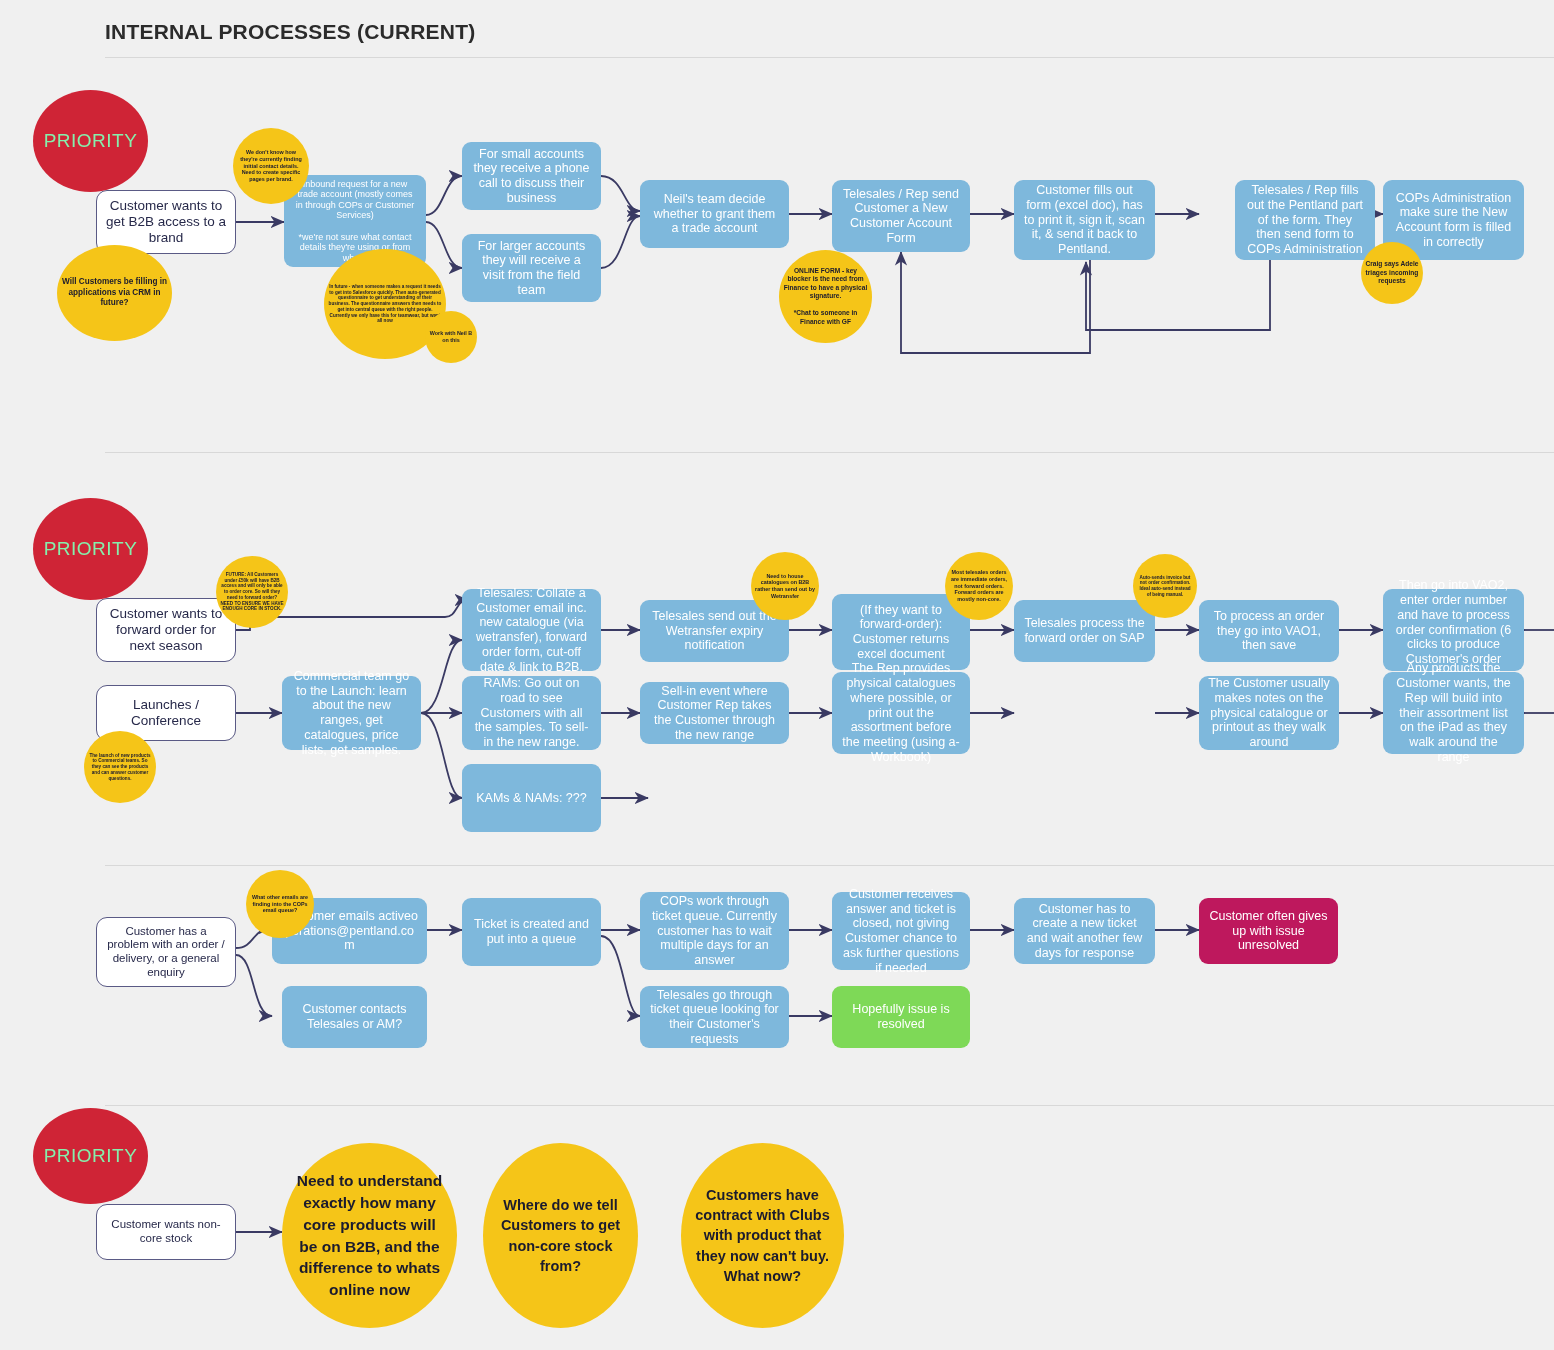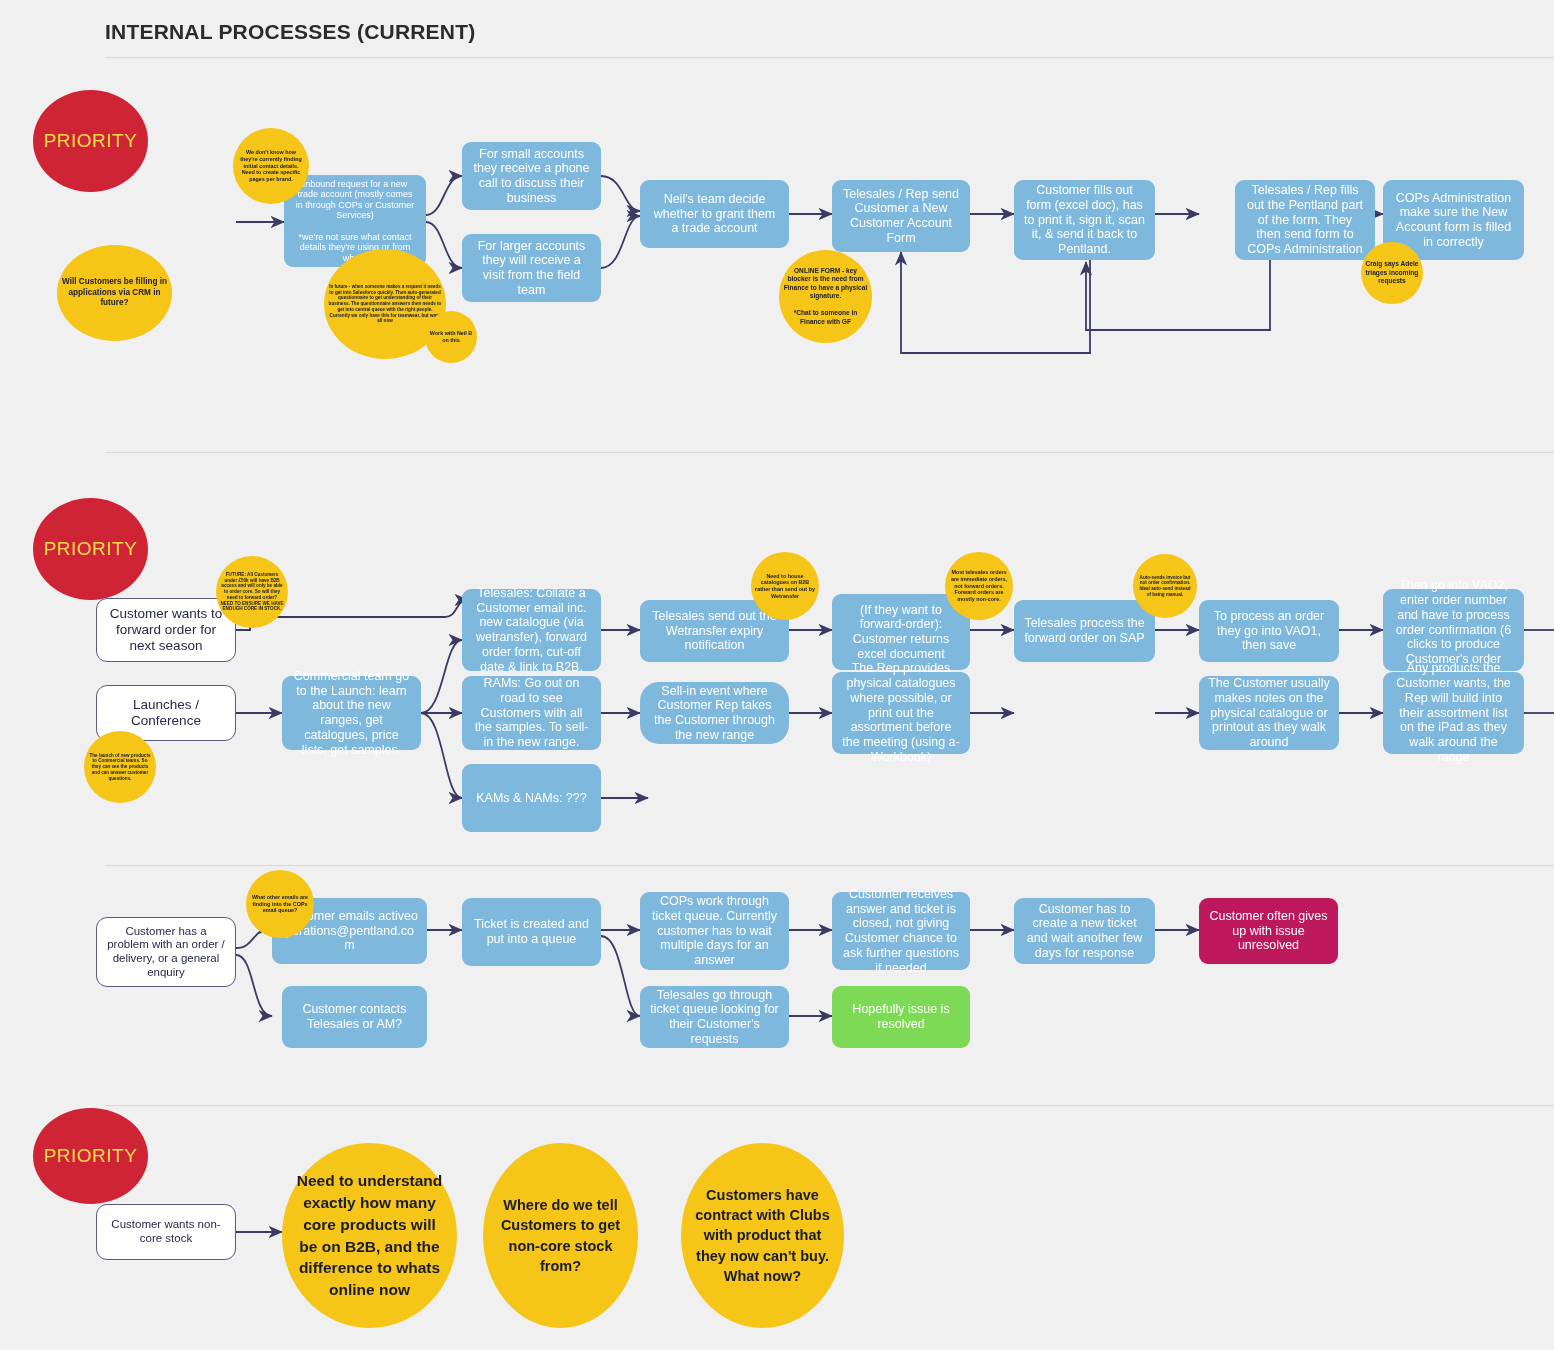--- a/index.html
+++ b/index.html
@@ -70,21 +70,21 @@
     color: #27294a;
     border: 1.4px solid #5a5a85;
     border-radius: 11px;
     font-size: 13.5px;
     padding: 5px 8px;
   }
   .start.small { font-size: 11.5px; }
   
   .priority {
     background: #cf2436;
-    color: #fde047;
+    color: #86efac;
     border-radius: 50%;
     font-size: 19px;
     letter-spacing: 0.5px;
     z-index: 3;
   }
   
   .sticky {
     background: #f5c518;
     color: #1b1b2e;
     border-radius: 50%;
@@ -174,20 +174,23 @@
   <div class="node priority" style="left:33px; top:90px; width:115px; height:102px;">
     <span>PRIORITY</span>
   </div>
   <div class="node priority" style="left:33px; top:498px; width:115px; height:102px;">
     <span>PRIORITY</span>
   </div>
   <div class="node priority" style="left:33px; top:1108px; width:115px; height:96px;">
     <span>PRIORITY</span>
   </div>
 
+  <div class="node start" style="left:96px; top:190px; width:140px; height:64px;">
+    <span>Customer wants to get B2B access to a brand</span>
+  </div>
 
   <div class="node proc" style="left:284px; top:175px; width:142px; height:92px; font-size:9px;">
     <span style="white-space:pre-line;">Inbound request for a new trade account (mostly comes in through COPs or Customer Services)
 
 *we're not sure what contact details they're using or from where</span>
   </div>
 
   <div class="node proc" style="left:462px; top:142px; width:139px; height:68px;">
     <span>For small accounts they receive a phone call to discuss their business</span>
   </div>
@@ -275,21 +278,21 @@
   </div>
 
   <div class="node proc" style="left:282px; top:676px; width:139px; height:74px;">
     <span>Commercial team go to the Launch: learn about the new ranges, get catalogues, price lists, get samples.</span>
   </div>
 
   <div class="node proc" style="left:462px; top:676px; width:139px; height:74px;">
     <span>RAMs: Go out on road to see Customers with all the samples. To sell-in the new range.</span>
   </div>
 
-  <div class="node proc" style="left:640px; top:682px; width:149px; height:62px;border-radius:19px;">
+  <div class="node proc" style="left:640px; top:682px; width:149px; height:62px;">
     <span>Sell-in event where Customer Rep takes the Customer through the new range</span>
   </div>
 
   <div class="node proc" style="left:832px; top:672px; width:138px; height:82px;">
     <span>The Rep provides physical catalogues where possible, or print out the assortment before the meeting (using a-Workbook)</span>
   </div>
 
 
   <div class="node proc" style="left:1199px; top:676px; width:140px; height:74px;">
     <span>The Customer usually makes notes on the physical catalogue or printout as they walk around</span>

